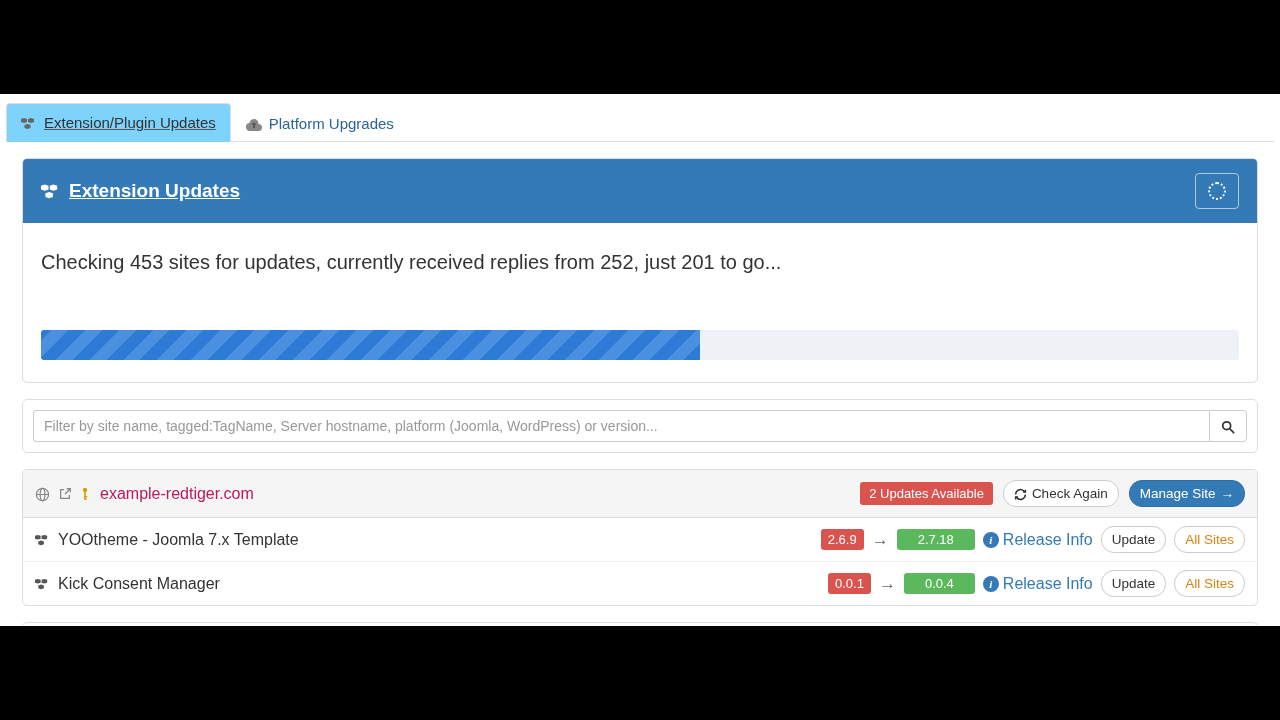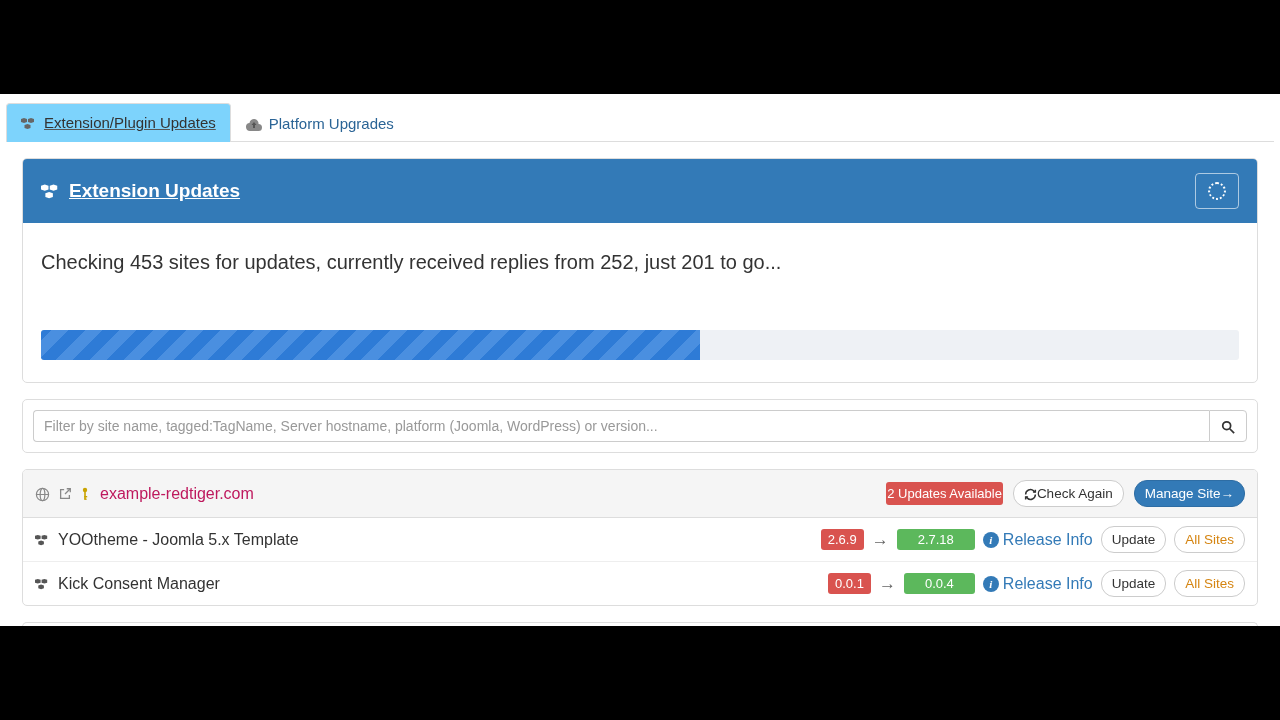--- a/index.html
+++ b/index.html
@@ -145,38 +145,39 @@
     align-items:center;
     gap:10px;
     font-size: 16px;
   }
   .site-header .iconset { color:#888; display:flex; gap:8px; align-items:center; }
   .site-header .key { color:#c9a300; font-size:13px; }
   .site-header .name { color:#be185d; }
   .site-header .spacer { flex:1; }
 
   .badge {
-    padding: 4px 1px;
+    padding: 4px 9px;
     border-radius: 3px;
     font-size: 13px;
     white-space: nowrap;
     display:inline-flex;
     align-items:center;
     gap:4px;
   }
   .badge-red   { background:#d9534f; color:#fff; }
   .badge-ver-red   { background:#d9534f; color:#fff; font-size:13px; padding:3px 7px; border-radius:3px;}
   .badge-ver-green { background:#5cb85c; color:#fff; font-size:13px; padding:3px 21px; border-radius:3px;}
 
   .btn {
     padding: 5px 10px;
     border-radius: 13px;
     font-size: 13.5px;
     display:inline-flex;
     align-items:flex-end;
+    gap:5px;
     cursor:pointer;
     white-space:nowrap;
   }
   .btn-default { background:#fff; border:1px solid #ccc; color:#333; }
   .btn-primary { background:#337ab7; border:1px solid #2e6da4; color:#fff; }
   .btn-default.orange-text { color:#d58512; }
 
   .ext-row {
     display:flex;
     align-items:center;
@@ -306,21 +307,21 @@
       </button>
     </div>
 
     <div class="ext-row">
       <div class="ext-name">
         <span class="blocks-icon">
           <svg width="15" height="15" viewBox="0 0 16 16" fill="#555">
               <path d="M3 2l3 1v3L3 7 0 6V3zM10 2l3 1v3l-3 1-3-1V3zM6.5 8l3 1v3l-3 1-3-1V9z"></path>
             </svg>
         </span>
-        <span>YOOtheme - Joomla 5.x Template</span>
+        <span>YOOtheme - Joomla 7.x Template</span>
       </div>
       <span class="badge-ver-red">2.6.9</span>
       <span class="arrow">→</span>
       <span class="badge-ver-green">2.7.18</span>
       <a class="release-link">
         <span class="info-circle">i</span>
         <span>Release Info</span>
       </a>
       <button class="btn btn-default">
         <span>Update</span>

